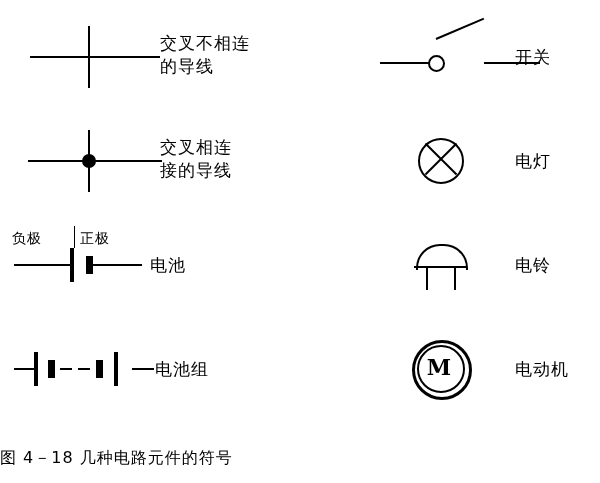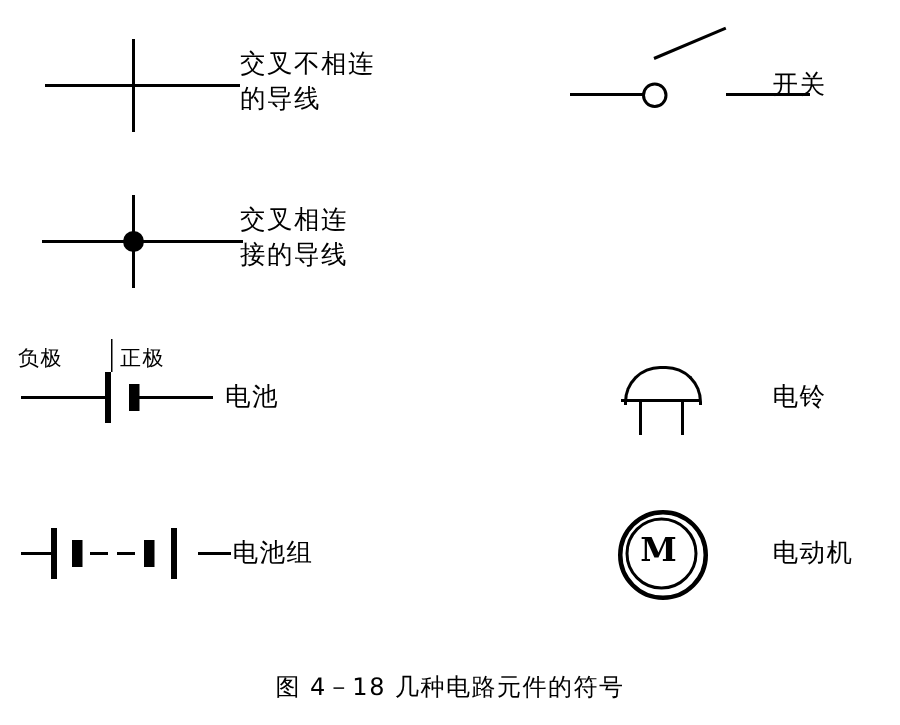--- a/index.html
+++ b/index.html
@@ -54,21 +54,20 @@
     line-height: 23px;
     letter-spacing: 1px;
     white-space: pre-line;
     font-weight: 500;
   }
   .caption {
     position: absolute;
     left: 0;
     top: 448px;
     width: 600px;
-    text-align: center;
     font-size: 16px;
     letter-spacing: 1px;
   }
 
   
   .hline {
     position: absolute;
     background: #000;
     height: 2px;
   }
@@ -272,20 +271,28 @@
 
   <div class="row" style="top:112px;">
     <div class="col-left">
       <div class="symbol" id="sym-cross-connected">
         <div class="hline"></div>
         <div class="vline"></div>
         <div class="dot"></div>
       </div>
       <div class="label" style="left:160px; top:24px;">交叉相连
 接的导线</div>
+    </div>
+    <div class="col-right">
+      <div class="symbol" id="sym-lamp">
+        <div class="circle"></div>
+        <div class="x1"></div>
+        <div class="x2"></div>
+      </div>
+      <div class="label" style="left:215px; top:38px;">电灯</div>
     </div>
   </div>
 
   <div class="row" style="top:320px;">
     <div class="col-left">
       <div class="symbol" id="sym-batterypack">
         <div class="hline lead-l"></div>
         <div class="vline p1-long"></div>
         <div class="vline p1-short"></div>
         <div class="hline dash1"></div>

